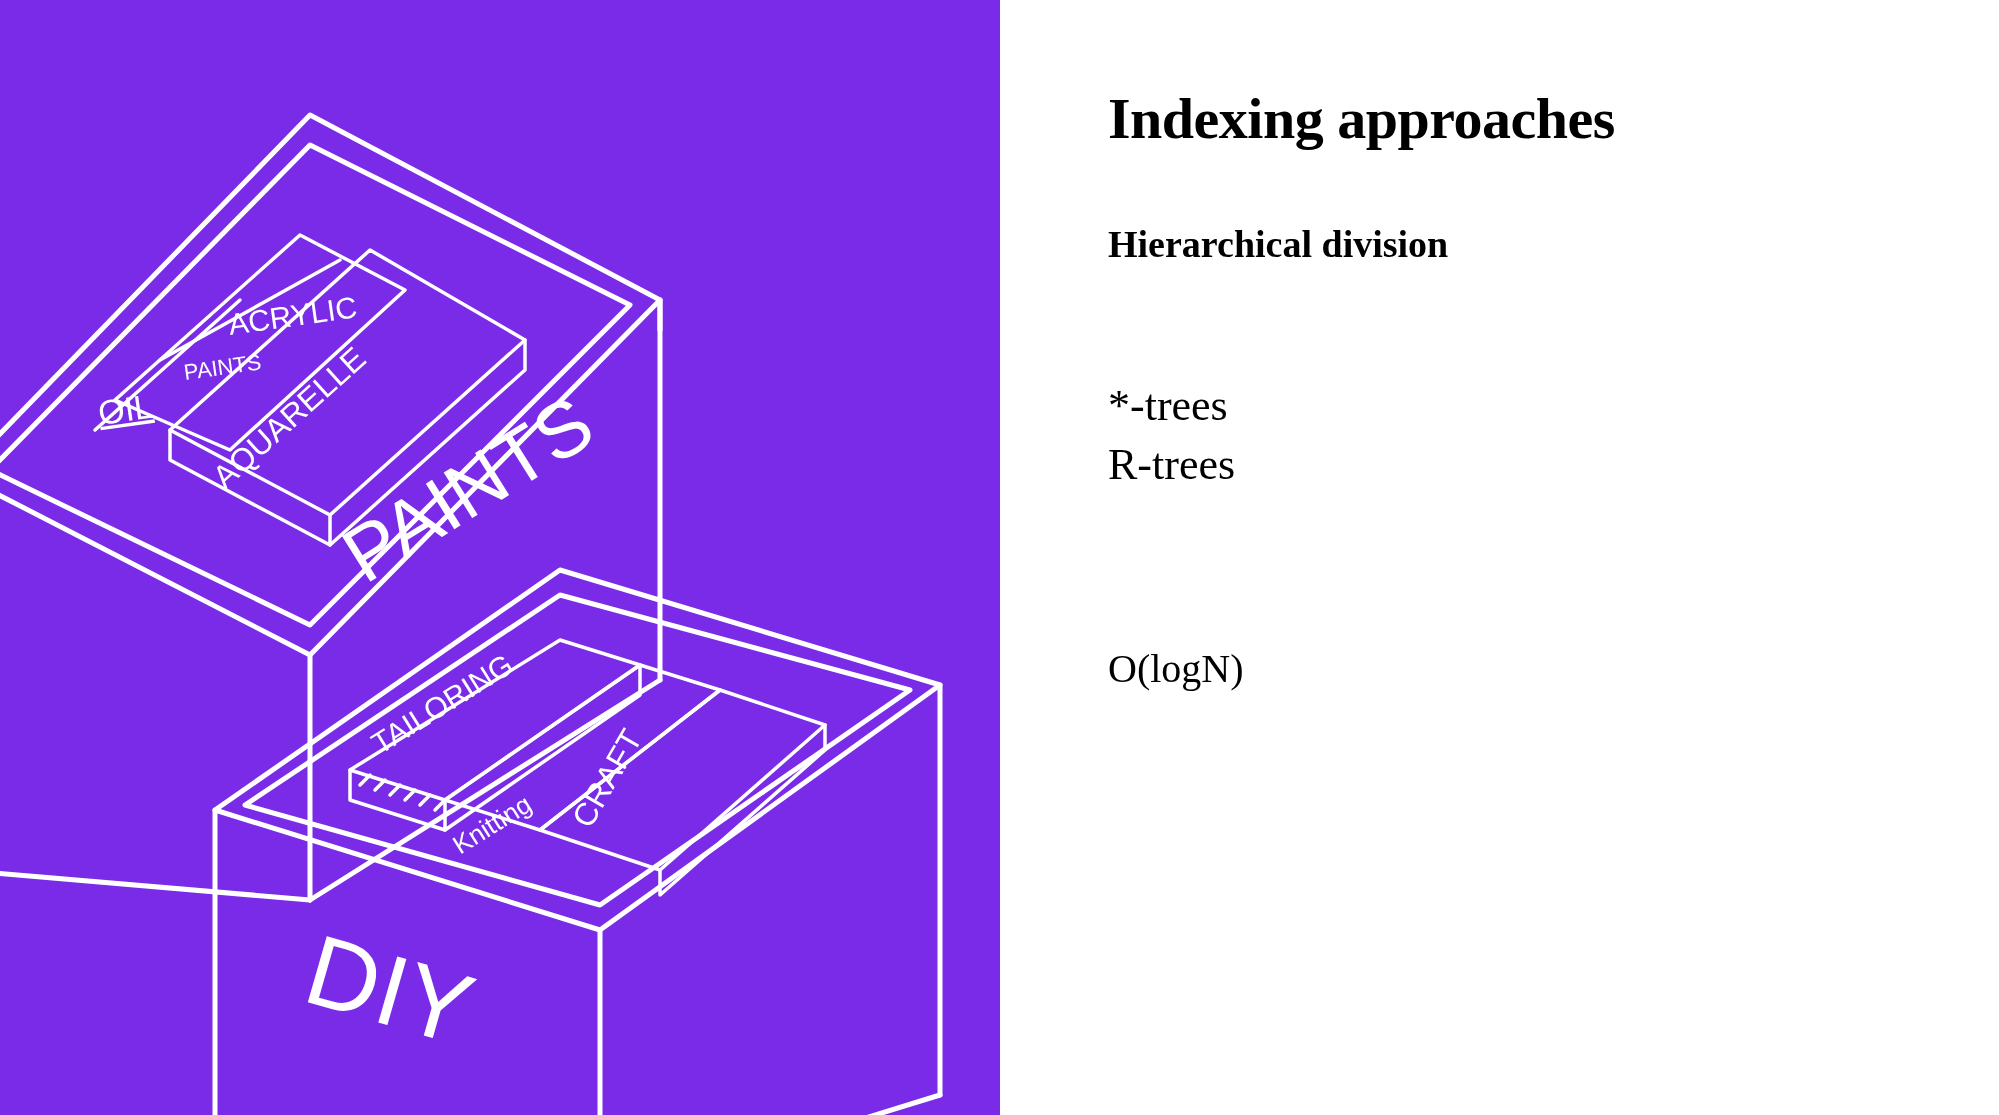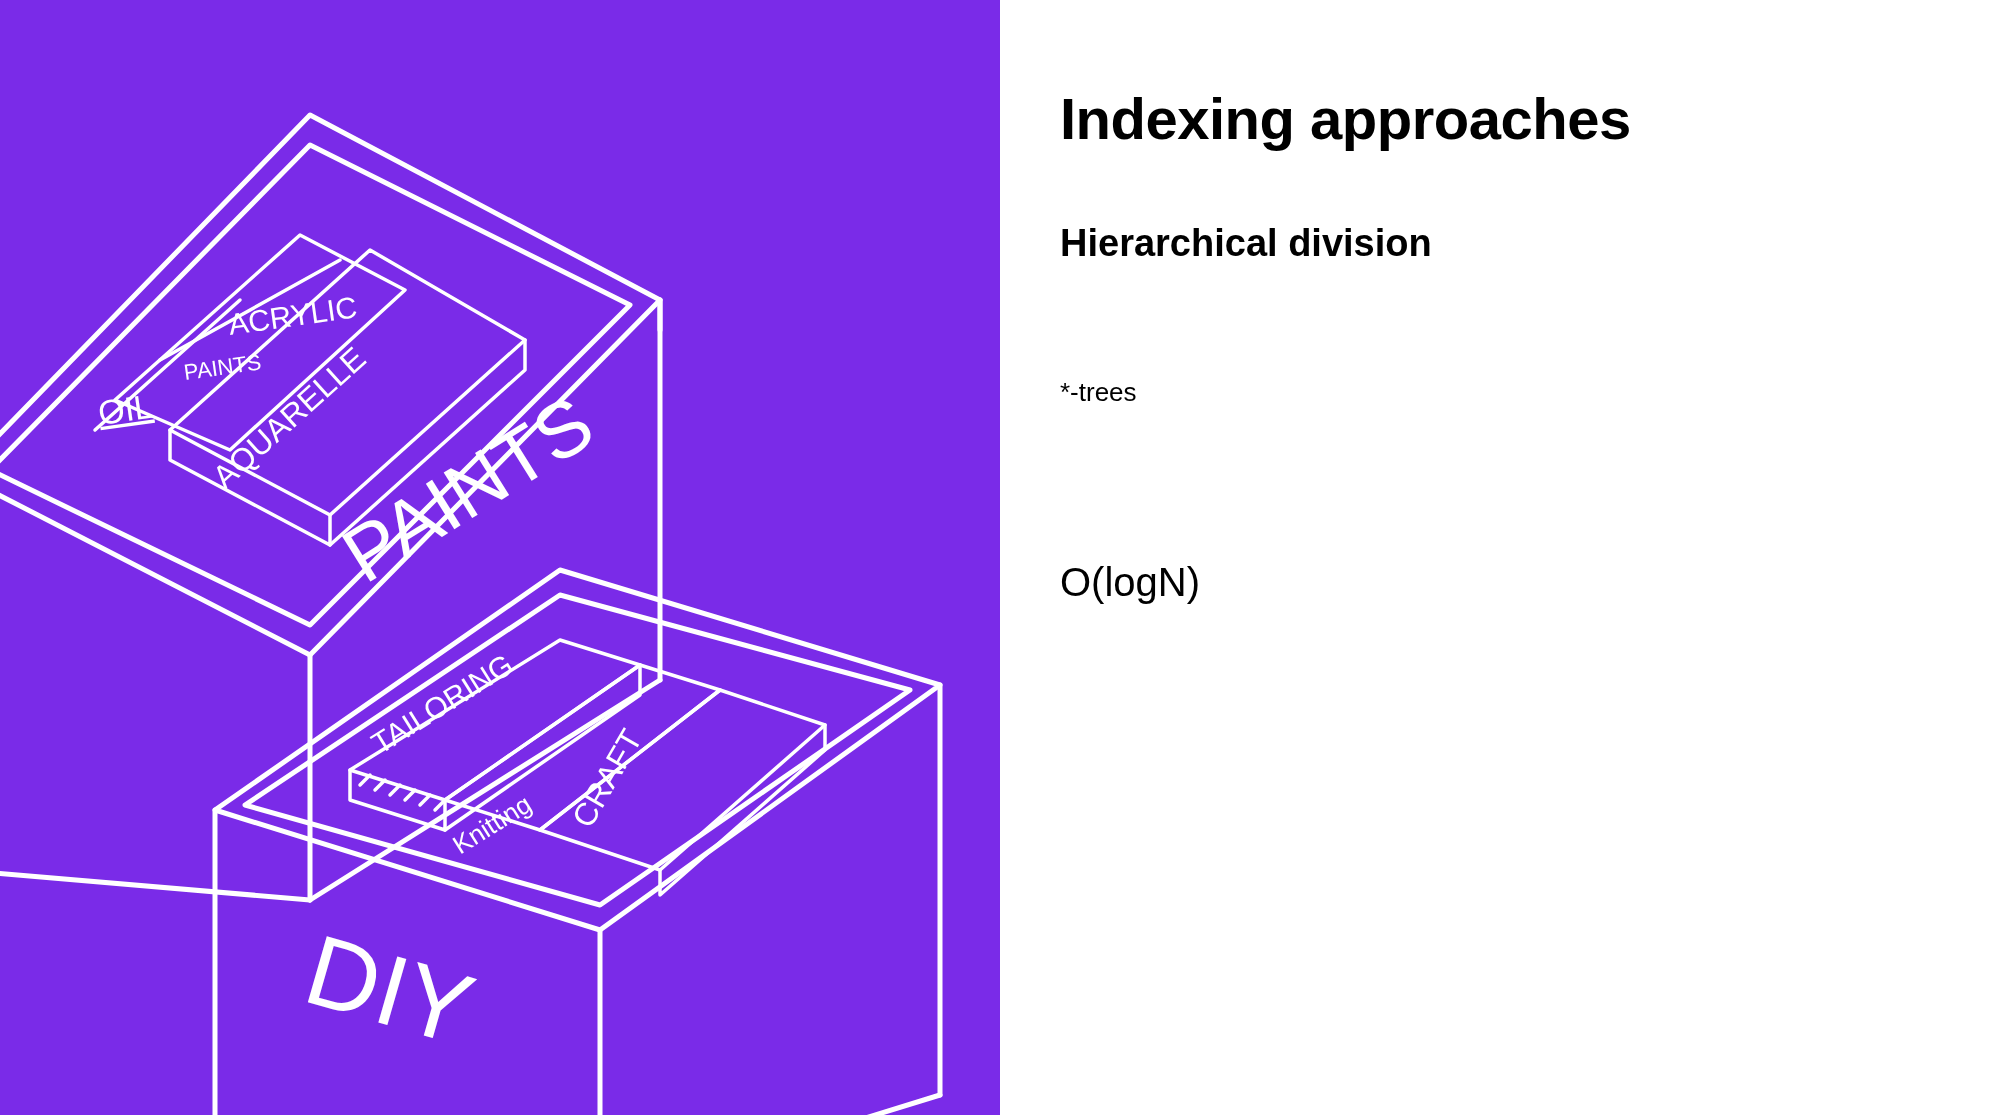--- a/index.html
+++ b/index.html
@@ -21,36 +21,37 @@
   .left-panel {
     width: 1000px;
     height: 100%;
     background: #7a2be8;
     position: relative;
     flex: 0 0 auto;
   }
   .right-panel {
     flex: 1 1 auto;
     height: 100%;
-    padding: 85px 80px 0 60px;
+    padding: 85px 80px 0 108px;
     box-sizing: border-box;
+    font-family: Liberation Serif, serif;
   }
   .title {
     font-size: 58px;
     font-weight: 700;
     margin: 0 0 70px 0;
     letter-spacing: -0.5px;
   }
   .subtitle {
     font-size: 38px;
     font-weight: 600;
     margin: 16px 0 110px 0;
   }
   .body-block {
-    font-size: 26px;
+    font-size: 44px;
     font-weight: 400;
     line-height: 1.35;
     margin: 12px 0 150px 0;
   }
   .complexity {
     font-size: 40px;
     font-weight: 400;
     margin: 0;
   }
   
@@ -145,17 +146,18 @@
       <text class="sketch-text" x="590" y="830" font-size="32" transform="rotate(-60 590 830)">CRAFT</text>
 
     </svg>
   </div>
 
   <div class="right-panel">
     <h1 class="title">Indexing approaches</h1>
     <h2 class="subtitle">Hierarchical division</h2>
     <div class="body-block">
       <div>*-trees</div>
+      <div>R-trees</div>
     </div>
     <div class="complexity">O(logN)</div>
   </div>
 
 </div>
 
 </body></html>

